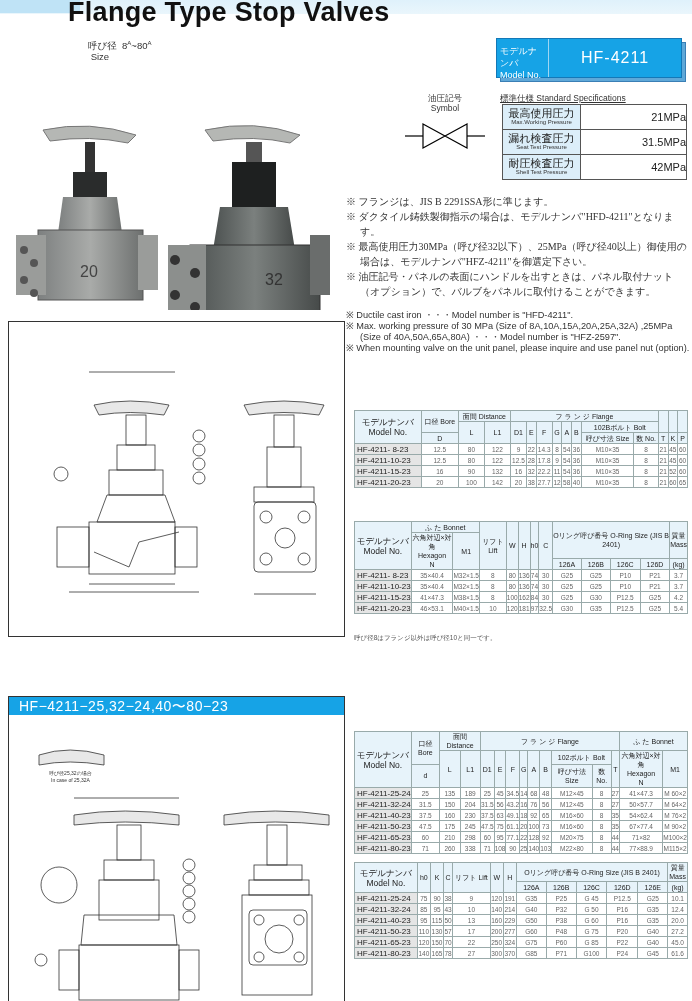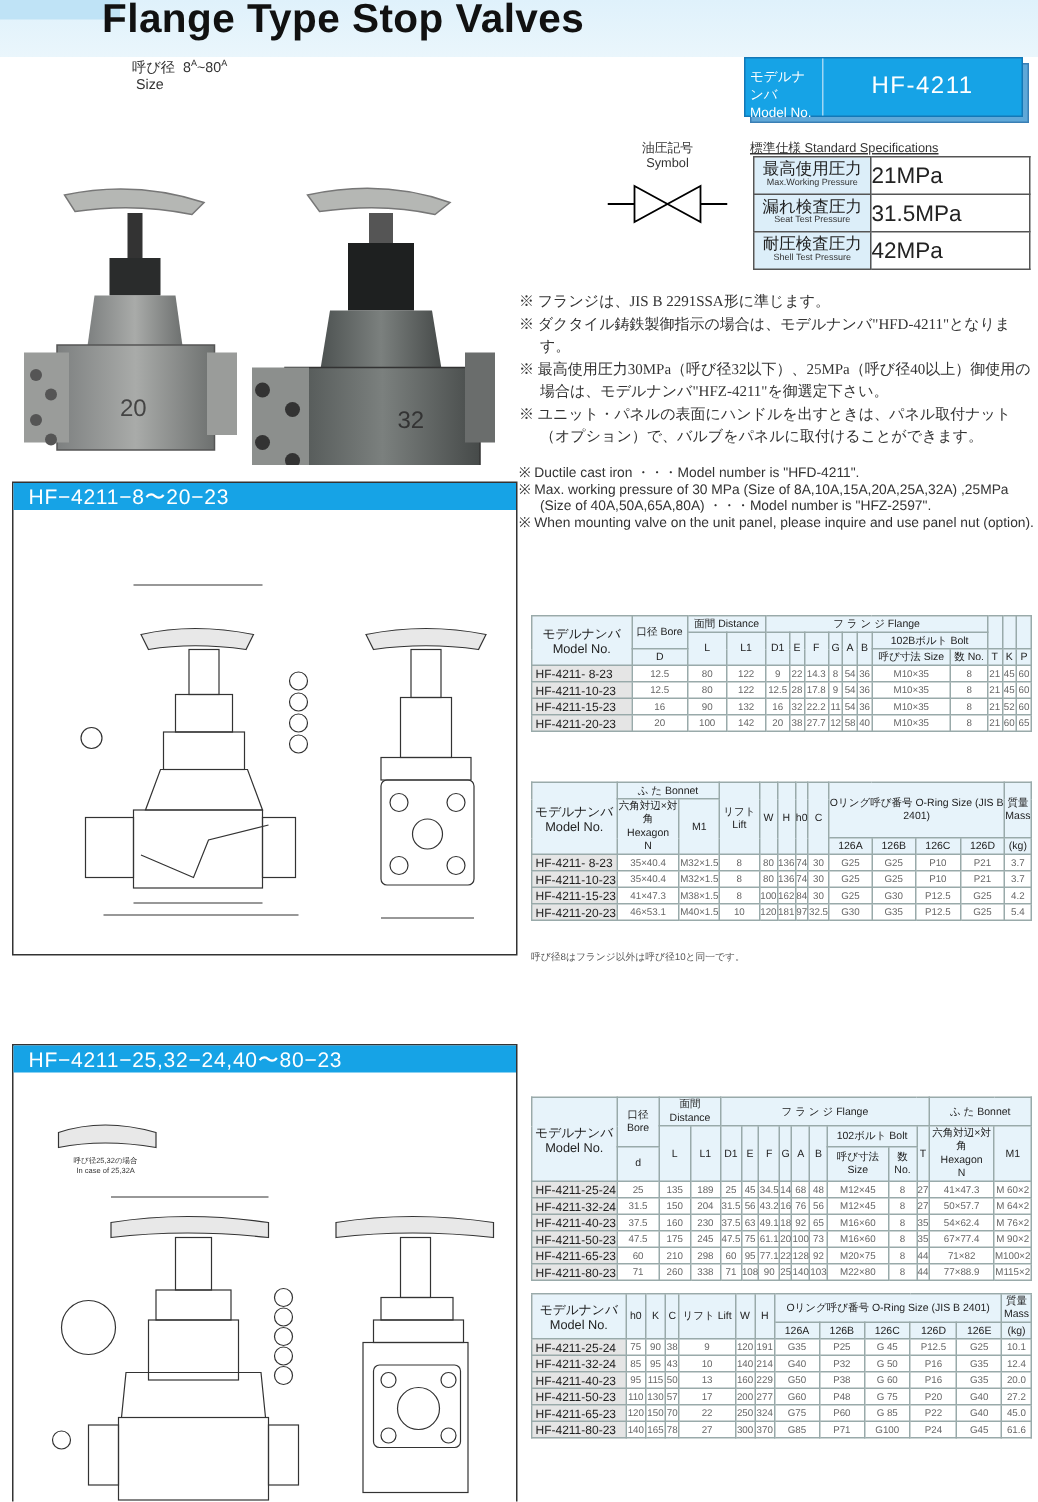--- a/index.html
+++ b/index.html
@@ -1,34 +1,34 @@
 <!DOCTYPE html>
 <html><head>
 <meta charset="utf-8">
 <style>
   *{box-sizing:border-box;margin:0;padding:0;}
   body{width:692px;height:1001px;background:#fff;font-family:"Liberation Sans",sans-serif;color:#222;position:relative;overflow:hidden;}
-  .hdr{position:absolute;left:0;top:0;width:692px;height:38px;background:linear-gradient(#dff1fb,#eaf6fc);}
+  .hdr{position:absolute;left:0;top:0;width:692px;height:14px;background:linear-gradient(#dff1fb,#eaf6fc);}
   .hdr-tab{position:absolute;left:0;top:0;width:80px;height:13px;background:#bfe3f6;}
   .hdr-title{position:absolute;left:68px;top:-3px;font-size:27px;font-weight:bold;color:#111;letter-spacing:.3px;}
   .size{position:absolute;left:88px;top:38px;font-size:9.5px;line-height:11px;color:#333;}
   .size sup{font-size:6px;}
   .model-box{position:absolute;left:496px;top:38px;width:190px;height:44px;}
   .model-box .shadow{position:absolute;left:4px;top:4px;width:186px;height:40px;background:#5fa8d8;border:1px solid #3a7fb5;}
   .model-box .front{position:absolute;left:0;top:0;width:186px;height:40px;background:#16a3e6;border:1px solid #1378b7;display:flex;}
   .model-box .lbl{width:52px;border-right:1px solid #9fd6f3;color:#fff;font-size:9px;line-height:12px;padding:6px 3px;}
   .model-box .val{flex:1;color:#fff;font-size:16px;display:flex;align-items:center;justify-content:center;letter-spacing:1px;}
   .symbol{position:absolute;left:405px;top:93px;width:80px;text-align:center;font-size:8.5px;line-height:10px;color:#333;}
   .symbol svg{display:block;margin:8px auto 0;}
   .spec-title{position:absolute;left:500px;top:93px;font-size:8.5px;color:#333;text-decoration:underline;}
   table.spec{position:absolute;left:502px;top:104px;border-collapse:collapse;width:185px;}
   table.spec td{border:1px solid #555;height:25px;}
   table.spec td.k{width:78px;background:#dceef9;text-align:center;font-size:11px;line-height:11px;color:#222;}
   table.spec td.k small{display:block;font-size:6px;line-height:7px;color:#333;}
-  table.spec td.v{text-align:left;font-size:15px;}
+  table.spec td.v{text-align:right;font-size:11px;}
   .notes-jp{position:absolute;left:346px;top:194px;width:344px;font-size:10px;line-height:15px;color:#333;font-family:Liberation Serif, serif;}
   .notes-jp p{padding-left:14px;text-indent:-14px;}
   .notes-en{position:absolute;left:346px;top:310px;width:344px;font-size:9.2px;line-height:11px;color:#333;}
   .notes-en p{padding-left:14px;text-indent:-14px;}
   .photo{position:absolute;left:10px;top:95px;width:325px;height:215px;}
   .panel{position:absolute;left:8px;border:1px solid #333;background:#fff;width:337px;}
   .panel .ptitle{background:#16a3e6;color:#fff;font-size:14px;height:18px;line-height:18px;padding-left:10px;letter-spacing:.5px;}
   .panel1{top:321px;height:316px;}
   .panel2{top:696px;height:328px;}
   table.dt{position:absolute;border-collapse:collapse;font-size:6.5px;color:#333;}
@@ -134,30 +134,29 @@
         <td class="k"><span>耐圧検査圧力</span><small>Shell Test Pressure</small></td>
         <td class="v">42MPa</td>
       </tr>
 </tbody>
   </table>
 
 <div class="notes-jp">
   <p>※ フランジは、JIS B 2291SSA形に準じます。</p>
     <p>※ ダクタイル鋳鉄製御指示の場合は、モデルナンバ"HFD-4211"となります。</p>
     <p>※ 最高使用圧力30MPa（呼び径32以下）、25MPa（呼び径40以上）御使用の場合は、モデルナンバ"HFZ-4211"を御選定下さい。</p>
-    <p>※ ユニット・パネルの表面にハンドルを出すときは、パネル取付ナット（オプション）で、バルブをパネルに取付けることができます。</p>
+    <p>※ 油圧記号・パネルの表面にハンドルを出すときは、パネル取付ナット（オプション）で、バルブをパネルに取付けることができます。</p>
 </div>
 <div class="notes-en">
     <p>※ Ductile cast iron ・・・Model number is "HFD-4211".</p>
     <p>※ Max. working pressure of 30 MPa (Size of 8A,10A,15A,20A,25A,32A) ,25MPa (Size of 40A,50A,65A,80A) ・・・Model number is "HFZ-2597".</p>
     <p>※ When mounting valve on the unit panel, please inquire and use panel nut (option).</p>
 </div>
 
 <div class="panel panel1">
-  <div class="ptitle">HF−4211−8〜20−23</div>
   <svg width="335" height="296" viewBox="0 0 335 296">
     <g stroke="#333" fill="none" stroke-width=".8">
       <line x1="80" y1="50" x2="166" y2="50"></line>
       <path d="M85 83 Q120 75 160 83 L155 93 Q120 88 90 93 Z" fill="#e8e8e8"></path>
       <rect x="117" y="93" width="20" height="30"></rect>
       <rect x="108" y="123" width="38" height="25"></rect>
       <rect x="100" y="148" width="54" height="25"></rect>
       <path d="M98 173 L156 173 L166 200 L88 200 Z"></path>
       <rect x="80" y="200" width="86" height="52"></rect>
       <rect x="48" y="205" width="32" height="40"></rect>

